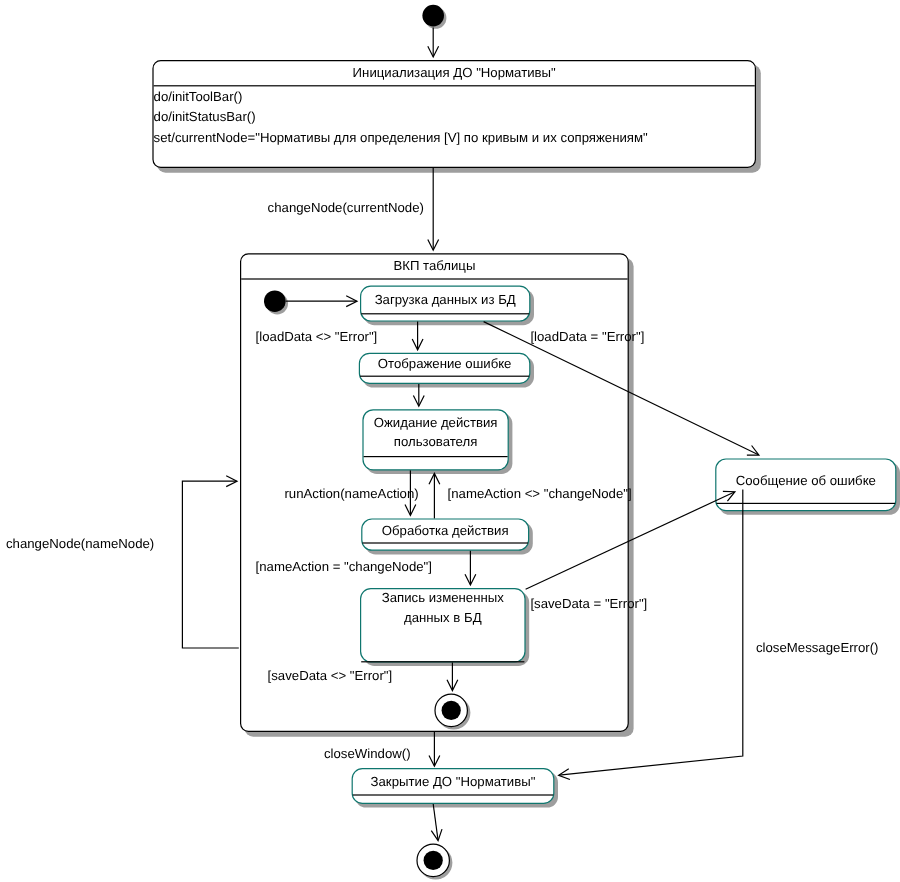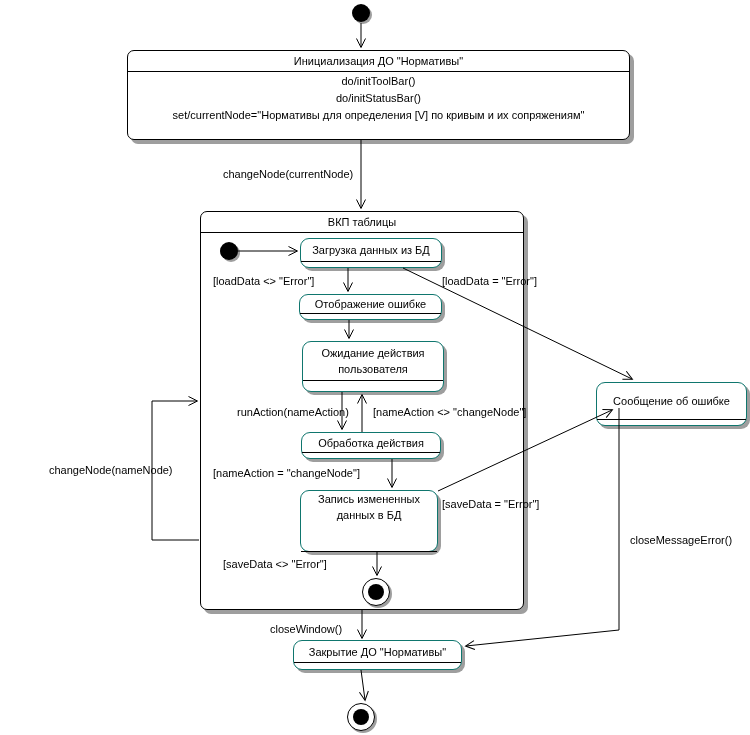--- a/index.html
+++ b/index.html
@@ -20,21 +20,21 @@
   .state .tail { border-top:1px solid #000; }
   .bigbox {
     position:absolute; background:#fff; border:1px solid #000;
     border-radius:7px; box-shadow:4px 4px 0 #9e9e9e; z-index:1;
     display:flex; flex-direction:column;
   }
   .bigbox .ctitle {
     height:21px; border-bottom:1px solid #000;
     display:flex; align-items:center; justify-content:center;
   }
-  .bigbox .body div { text-align:center; line-height:17px; }
+  .bigbox .body div { text-align:left; line-height:17px; }
   .bigbox .body { padding-top:1px; }
   .dot {
     position:absolute; background:#000; border-radius:50%;
     box-shadow:2px 2px 0 #9e9e9e; z-index:2;
   }
   .final {
     position:absolute; background:#fff; border:1px solid #000;
     border-radius:50%; box-shadow:2px 2px 0 #9e9e9e; z-index:2;
   }
   .final .inner {
@@ -64,21 +64,21 @@
 <div class="state" style="left:300px; top:238px; width:142px; height:30px;">
   <div class="name">Загрузка данных из БД</div>
   <div class="tail" style="height:6px;"></div>
 </div>
 
 <div class="state" style="left:299px; top:294px; width:143px; height:26px;">
   <div class="name">Отображение ошибке</div>
   <div class="tail" style="height:6px;"></div>
 </div>
 
-<div class="state" style="left:302px; top:341px; width:142px; height:51px;">
+<div class="state" style="left:302px; top:341px; width:122px; height:51px;">
   <div class="name">Ожидание действия пользователя</div>
   <div class="tail" style="height:11px;"></div>
 </div>
 
 <div class="state" style="left:301px; top:432px; width:140px; height:27px;">
   <div class="name">Обработка действия</div>
   <div class="tail" style="height:6px;"></div>
 </div>
 
 <div class="state" style="left:300px; top:490px; width:138px; height:62px;gap:28px;">
@@ -131,13 +131,13 @@
 <div class="label" style="left:206px; top:168px;margin-left:17px;">changeNode(currentNode)</div>
 <div class="label" style="left:213px; top:275px;">[loadData &lt;&gt; "Error"]</div>
 <div class="label" style="left:442px; top:275px;">[loadData = "Error"]</div>
 <div class="label" style="left:205px; top:406px;margin-left:32px;">runAction(nameAction)</div>
 <div class="label" style="left:373px; top:406px;">[nameAction &lt;&gt; "changeNode"]</div>
 <div class="label" style="left:213px; top:467px;">[nameAction = "changeNode"]</div>
 <div class="label" style="left:442px; top:498px;">[saveData = "Error"]</div>
 <div class="label" style="left:223px; top:558px;">[saveData &lt;&gt; "Error"]</div>
 <div class="label" style="left:270px; top:623px;">closeWindow()</div>
 <div class="label" style="left:630px; top:534px;">closeMessageError()</div>
-<div class="label" style="left:5px; top:464px;margin-left:44px;">changeNode(nameNode)</div>
+<div class="label" style="left:5px; top:448px;">changeNode(nameNode)</div>
 
 </body></html>

